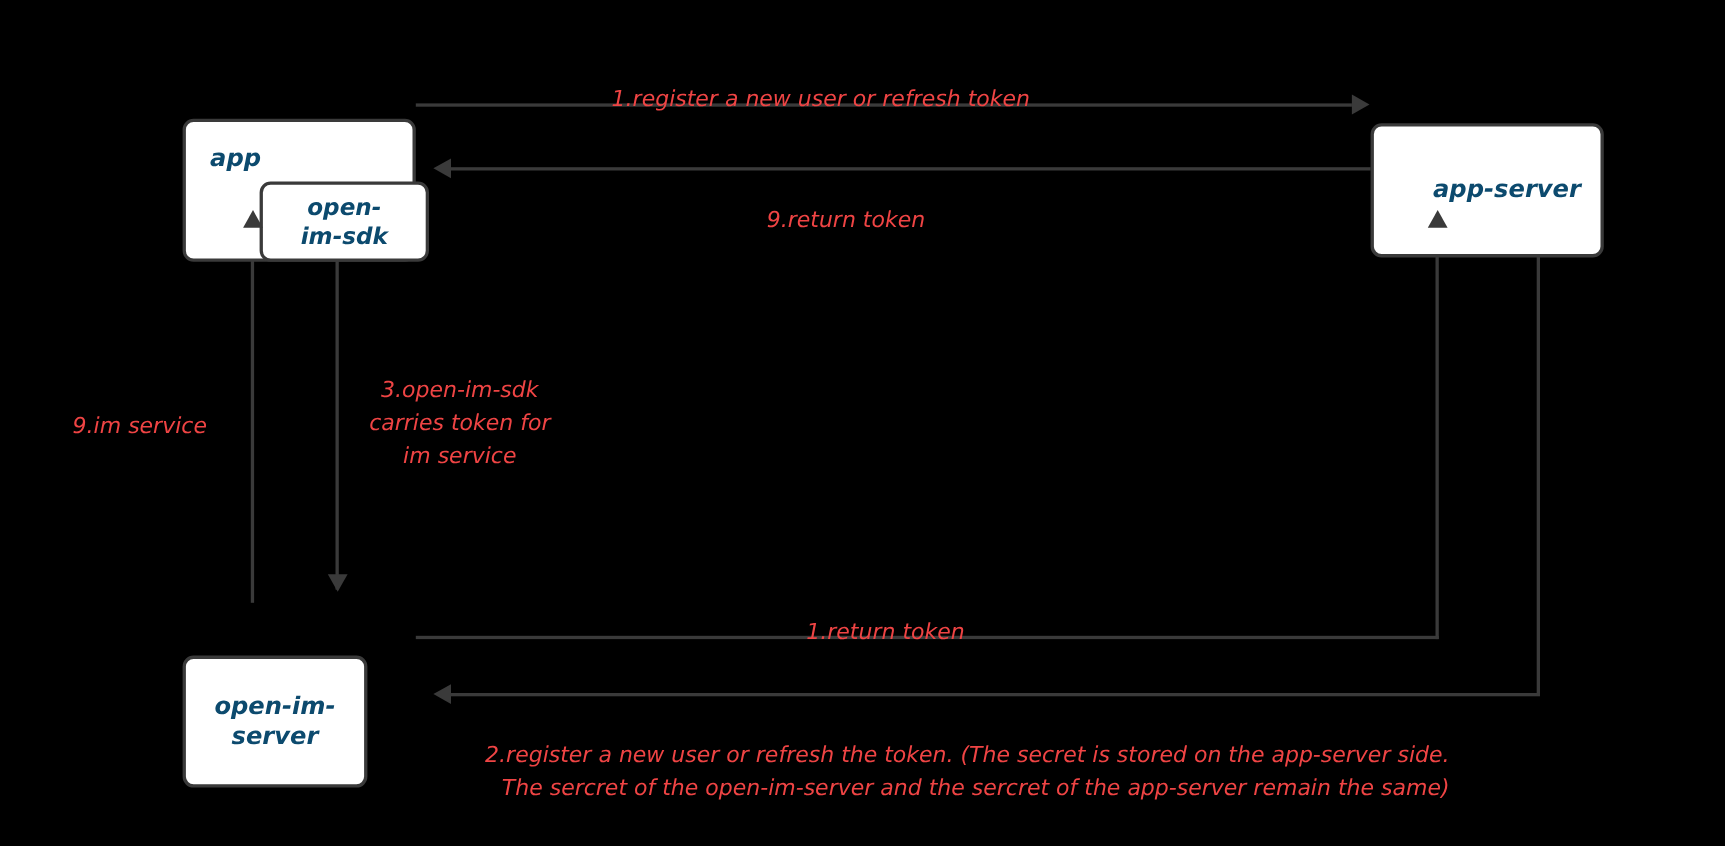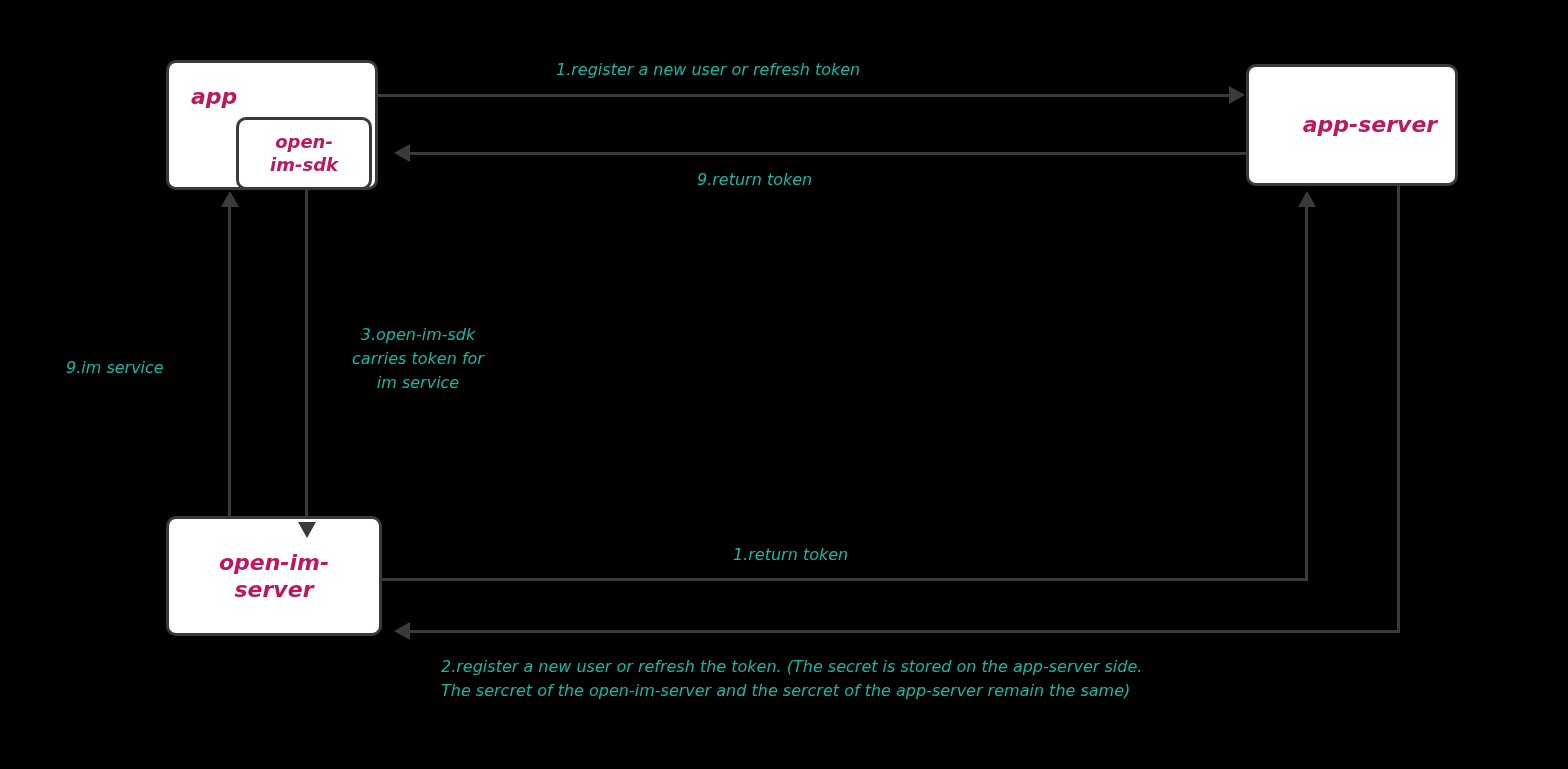--- a/index.html
+++ b/index.html
@@ -18,55 +18,56 @@
   .node {
     position: absolute;
     background: #ffffff;
     border: 3px solid #3a3a3a;
     border-radius: 10px;
     box-sizing: border-box;
     display: flex;
     align-items: center;
     justify-content: center;
     text-align: center;
-    color: #be185d;
+    color: #0c4a6e;
     font-weight: bold;
     font-style: italic;
     font-size: 22px;
     line-height: 1.25;
     z-index: 2;
+    margin-top: 48px;
   }
   .node-app {
     left: 166px;
     top: 60px;
     width: 212px;
     height: 130px;
     align-items: flex-start;
     justify-content: flex-start;
     padding: 20px 0 0 22px;
   }
   .node-sdk {
     left: 236px;
     top: 117px;
-    width: 136px;
+    width: 154px;
     height: 73px;
-    font-size: 18px;
+    font-size: 21px;
     z-index: 3;
   }
   .node-appserver {
     left: 1246px;
     top: 64px;
     width: 212px;
     height: 122px;
     padding-left: 36px;
   }
   .node-imserver {
     left: 166px;
-    top: 516px;
-    width: 216px;
+    top: 548px;
+    width: 168px;
     height: 120px;
   }
   .edge {
     position: absolute;
     background: #3a3a3a;
     z-index: 1;
   }
   .edge.h { height: 3px; }
   .edge.v { width: 3px; }
   .arrow {
@@ -90,31 +91,32 @@
     border-right: 9px solid transparent;
     border-bottom: 16px solid #3a3a3a;
   }
   .arrow-down {
     border-left: 9px solid transparent;
     border-right: 9px solid transparent;
     border-top: 16px solid #3a3a3a;
   }
   .label {
     position: absolute;
-    color: #14b8a6;
+    color: #ef4444;
     font-style: italic;
-    font-size: 16px;
+    font-size: 20px;
     line-height: 1.5;
     white-space: pre;
     z-index: 5;
+    margin-top: 16px;
   }
   .label.l1 { left: 556px; top: 58px; }
   .label.l4 { left: 697px; top: 168px; }
   .label.l3 { left: 733px; top: 543px; }
-  .label.l2 { left: 441px; top: 655px; text-align: left; }
+  .label.l2 { left: 441px; top: 655px; text-align: right; }
   .label.l5 { left: 313px; top: 323px; text-align: center; width: 210px; }
   .label.l6 { left: 66px; top: 356px; }
 </style>
 </head>
 <body>
 
 <div id="canvas">
 
   <div class="edge h" style="left:378px; top:94px; width:851px;"></div>
   <div class="arrow arrow-right" style="left:1229px; top:86px;"></div>

